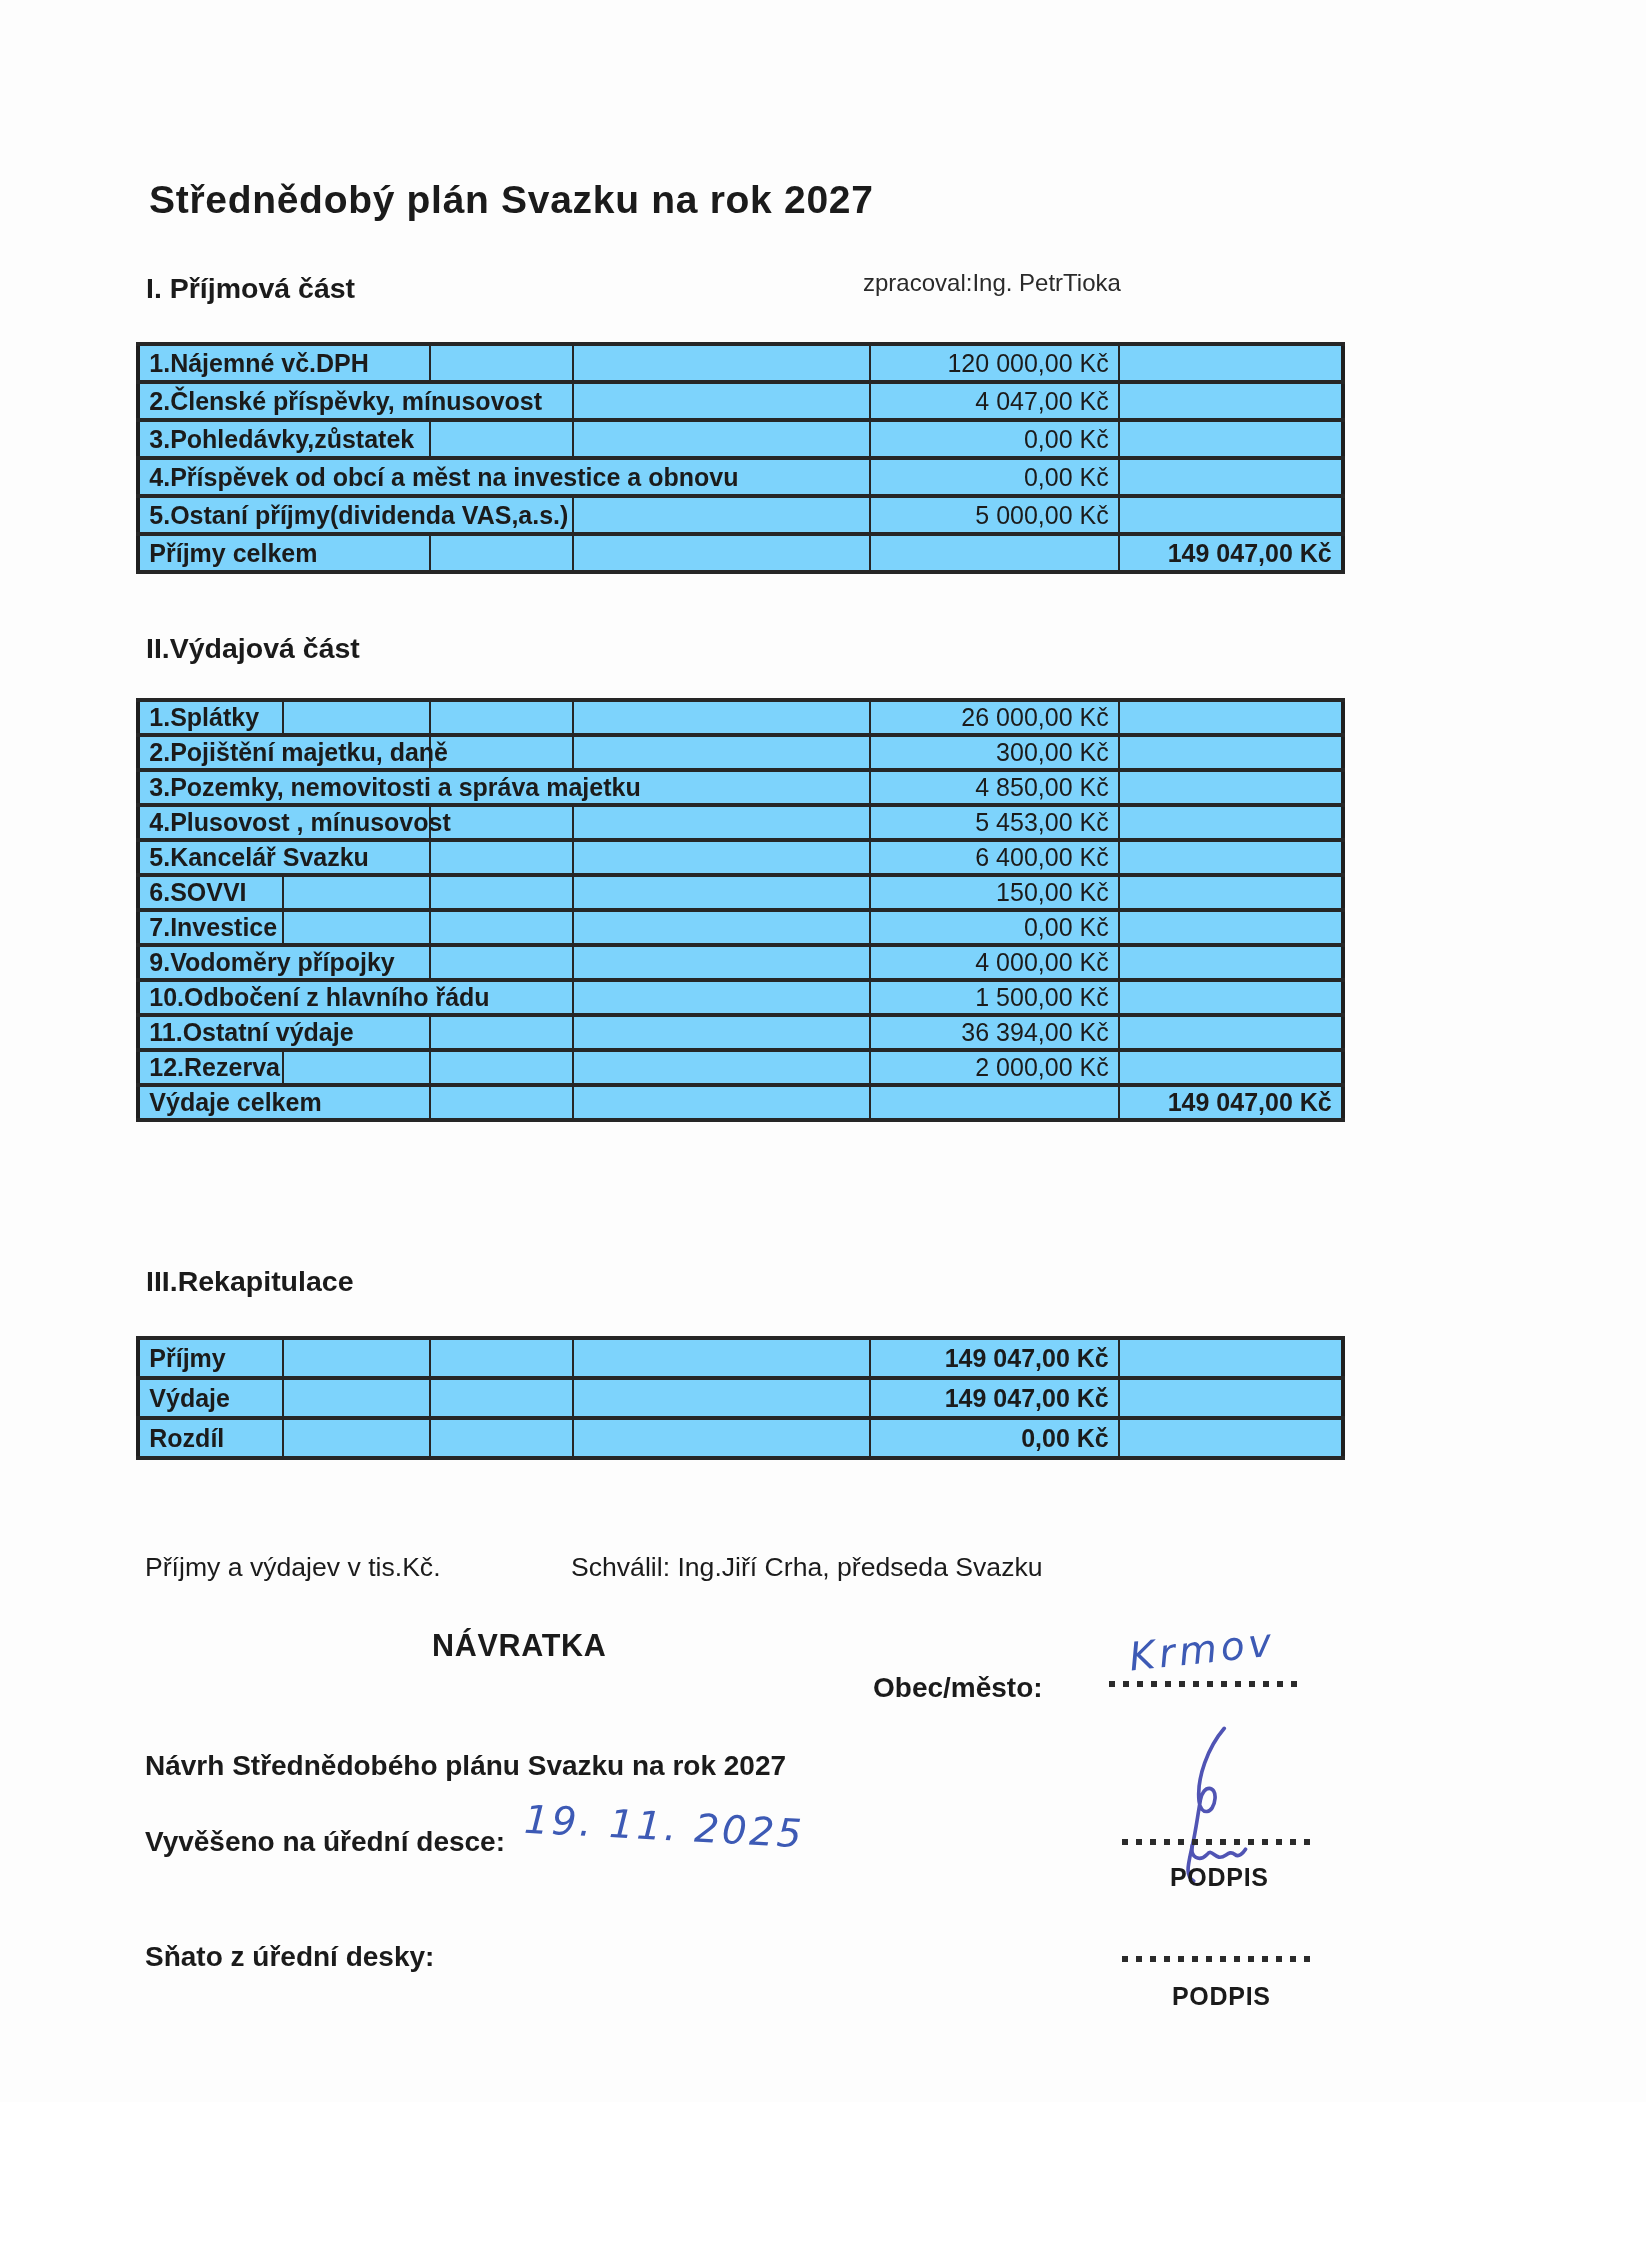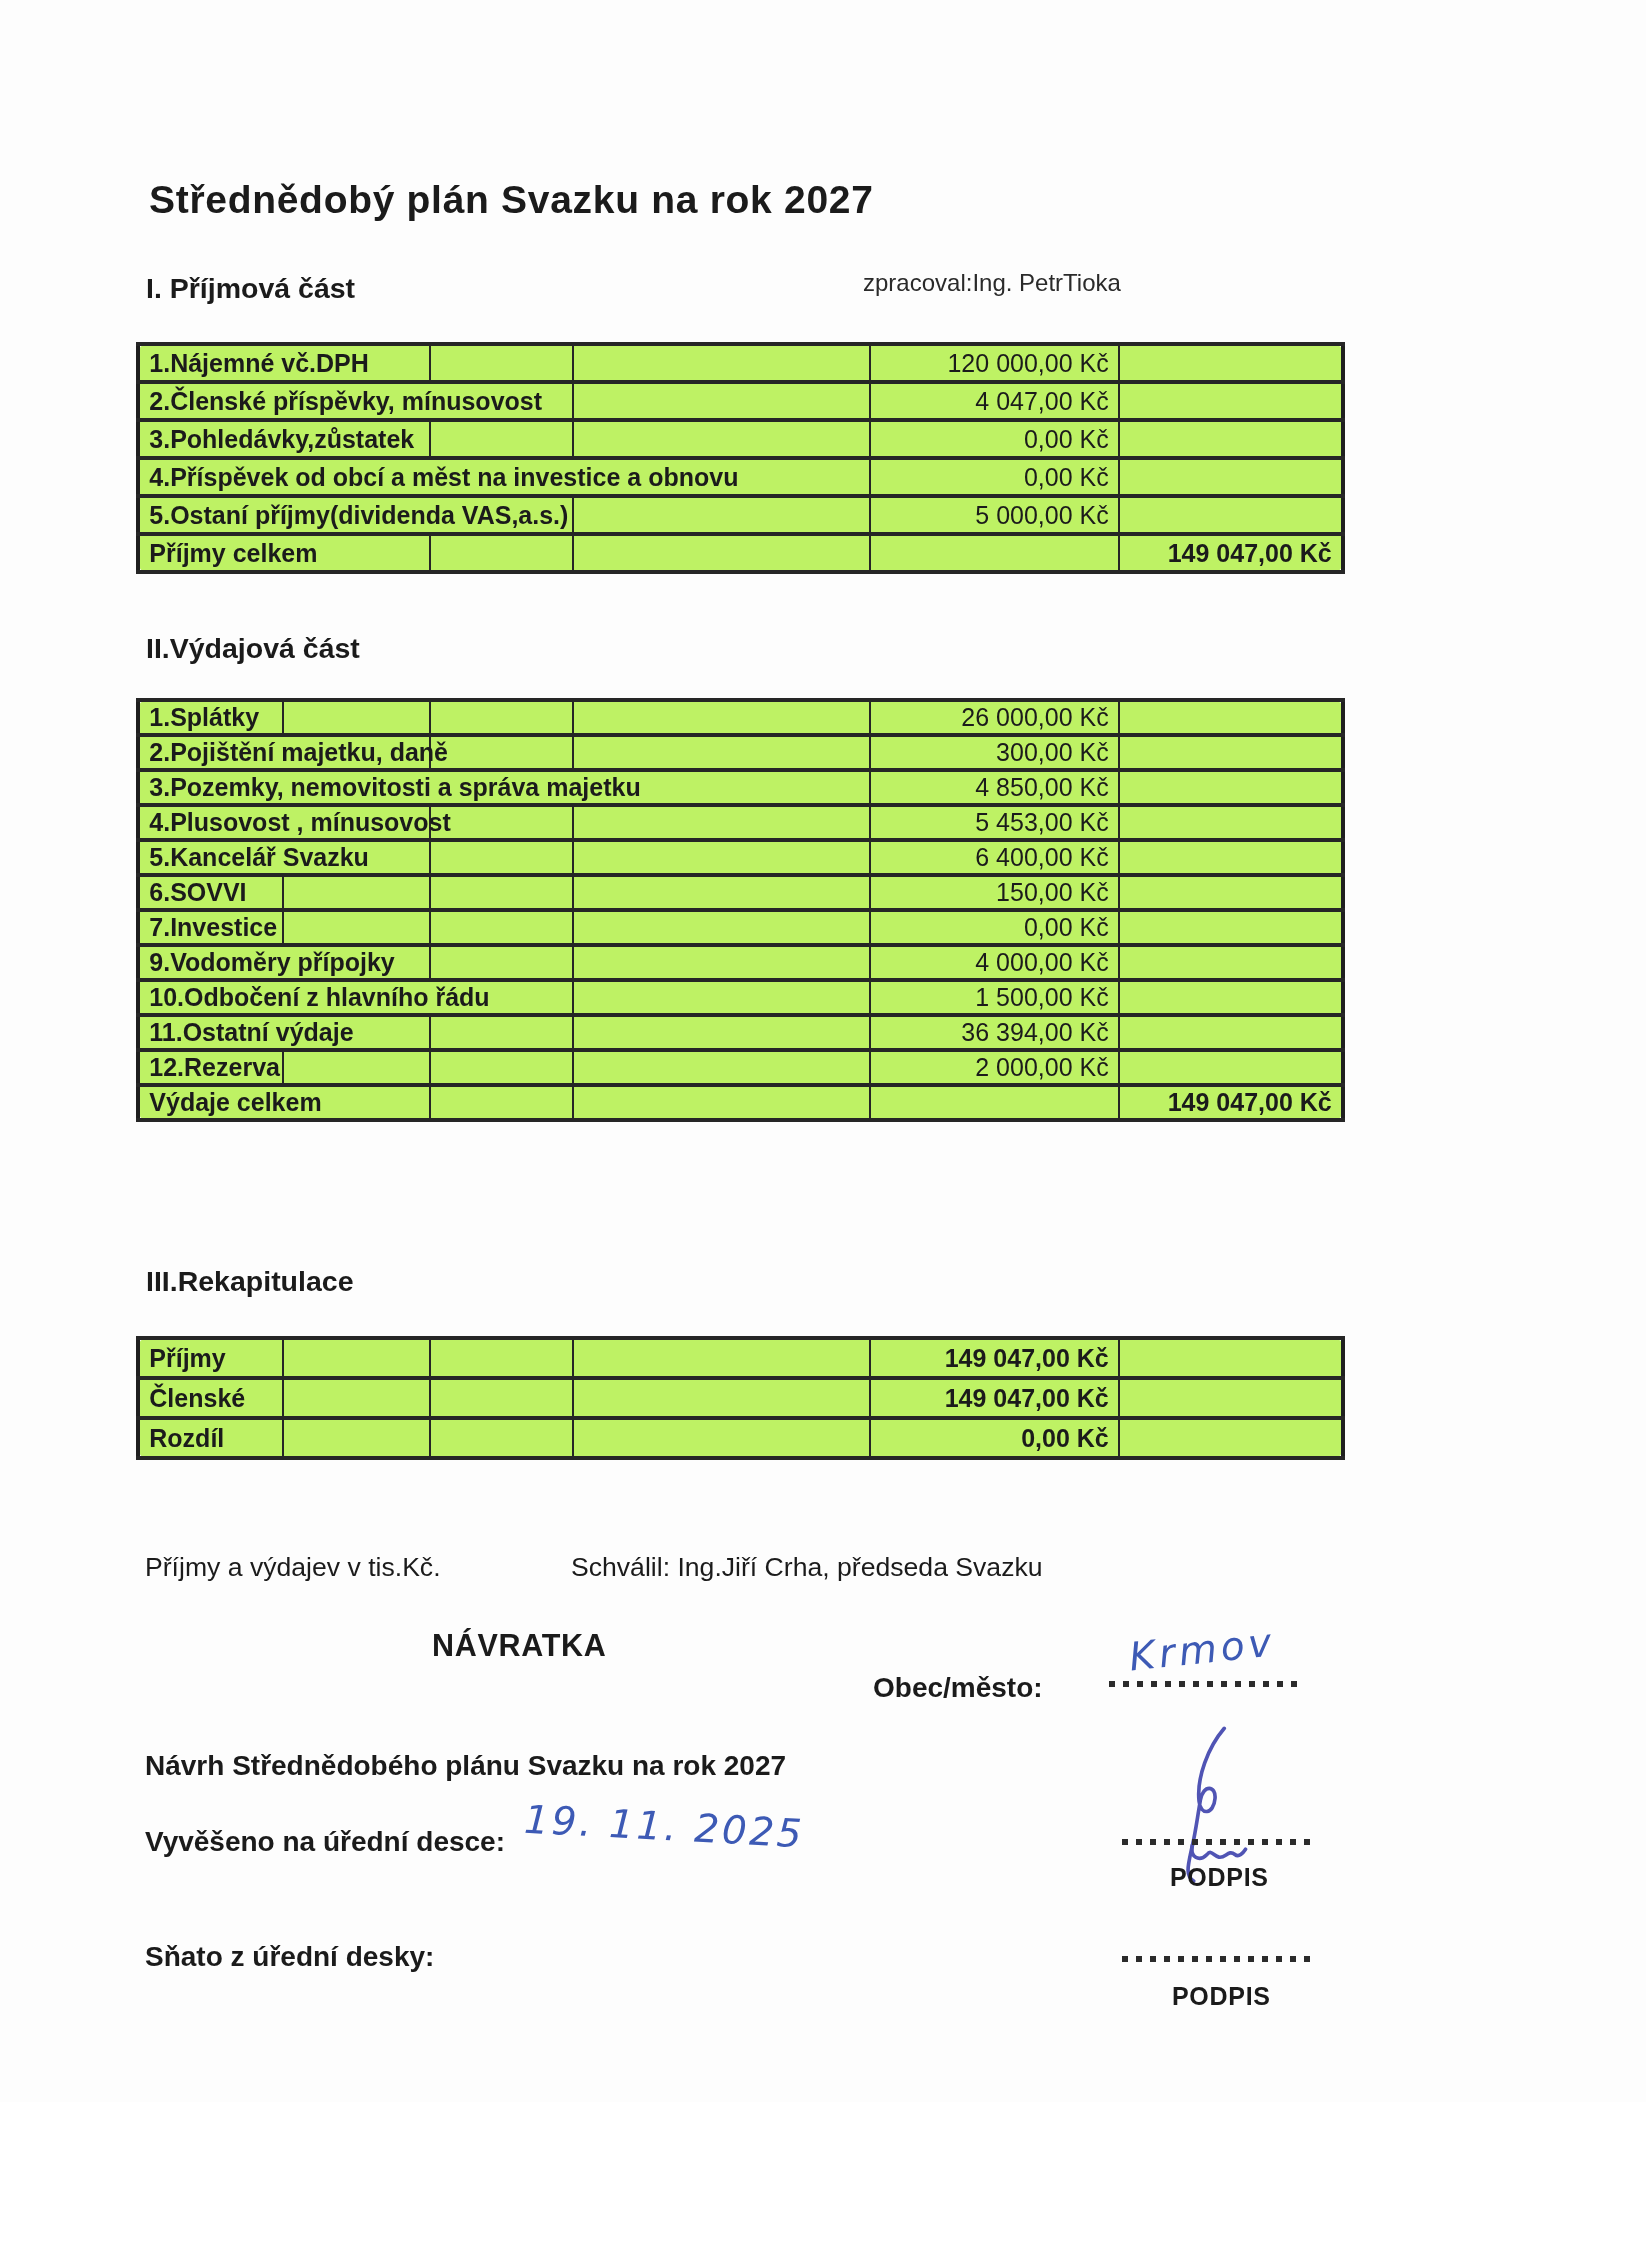--- a/index.html
+++ b/index.html
@@ -6,21 +6,21 @@
   .page {
     position:relative; width:1646px; height:2102px; background:#fdfdfd;
     font-family:"Liberation Sans", sans-serif; color:#1b1b1b; overflow:hidden;
   }
   .abs { position:absolute; }
 
   .doc-title { font-size:39px; font-weight:bold; letter-spacing:0.7px; }
   .sec-heading { font-size:28.5px; font-weight:bold; }
   .prepared { font-size:24px; font-weight:normal; color:#2a2a2a; }
 
-  table.doc-table { border-collapse:collapse; table-layout:fixed; background:#bef264;border-radius:16px; }
+  table.doc-table { border-collapse:collapse; table-layout:fixed; background:#7dd3fc; }
   table.doc-table td {
     border:2px solid #262626; border-top-width:4px; border-bottom-width:4px;
     font-size:25px; line-height:1; padding:0 9.3px; white-space:nowrap;
     vertical-align:middle; overflow:visible;
   }
   table.doc-table { border:4px solid #1f1f1f; }
   td.lbl { font-weight:bold; text-align:left; padding-left:6.6px; }
   td.amt { text-align:right; padding-right:12px; font-weight:normal; }
   td.amt-bold { text-align:right; padding-right:12px; font-weight:bold; }
   td.tot { text-align:right; padding-right:6.6px; font-weight:bold; }
@@ -222,21 +222,21 @@
     <tbody>
         <tr>
       <td class="lbl">Příjmy</td>
       <td></td>
       <td></td>
       <td></td>
       <td class="amt-bold">149 047,00 Kč</td>
       <td></td>
     </tr>
     <tr>
-      <td class="lbl">Členské</td>
+      <td class="lbl">Výdaje</td>
       <td></td>
       <td></td>
       <td></td>
       <td class="amt-bold">149 047,00 Kč</td>
       <td></td>
     </tr>
     <tr>
       <td class="lbl">Rozdíl</td>
       <td></td>
       <td></td>

